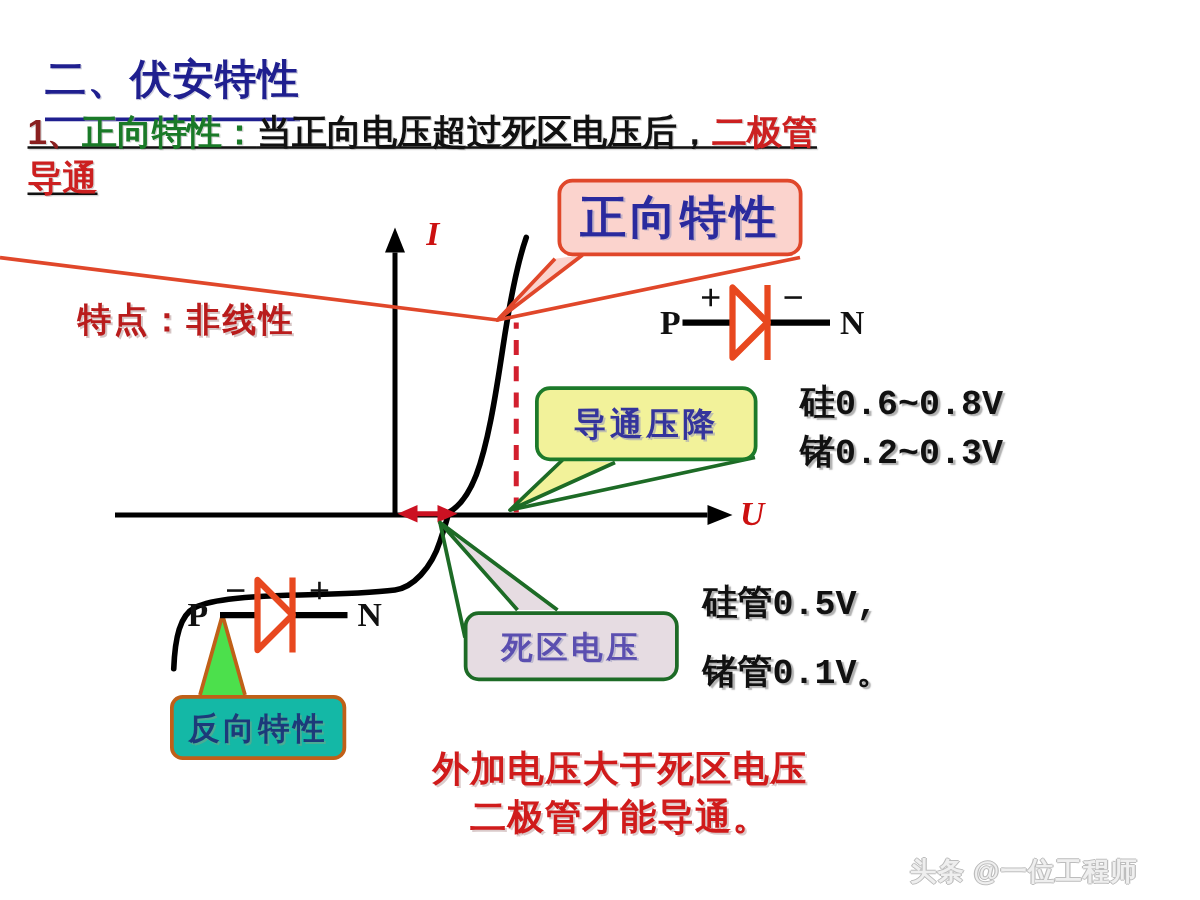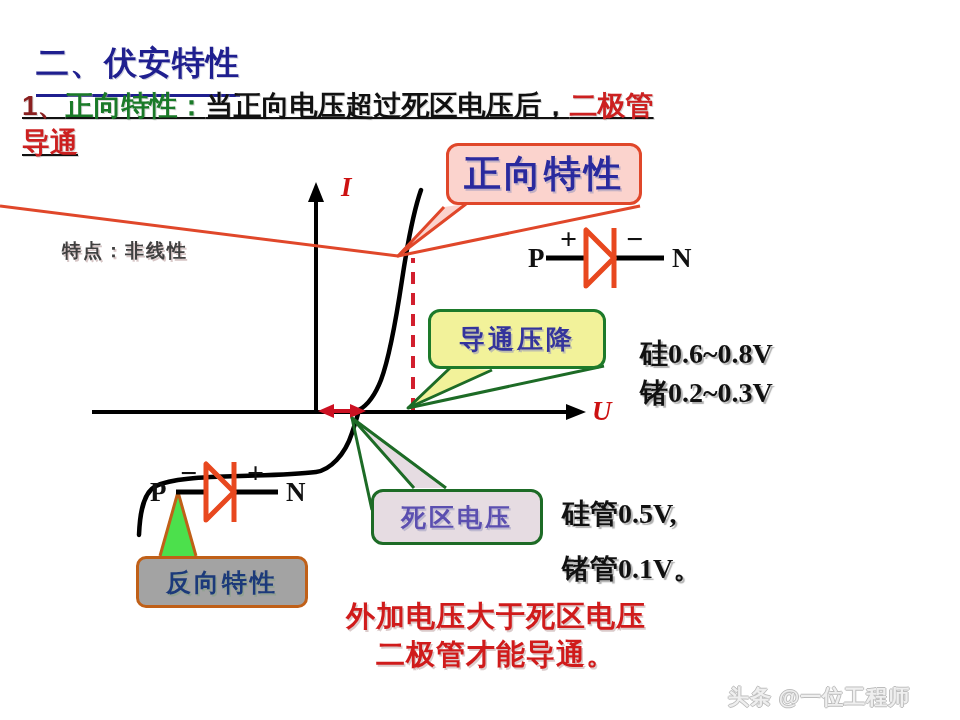--- a/index.html
+++ b/index.html
@@ -43,23 +43,23 @@
     text-decoration: underline;
   }
   .c-maroon { color: #8a2020; }
   .c-green  { color: #1a7a28; }
   .c-red    { color: #cc2020; }
   .c-black  { color: #111111; }
 
   
   #feature {
     left: 62px; top: 238px;
-    font-size: 19px;
-    font-weight: bold;
-    color: #404040;
+    font-size: 27px;
+    font-weight: bold;
+    color: #b91c1c;
     letter-spacing: 2px;
     text-shadow: 1.5px 1.5px 0 rgba(180,150,150,0.55);
   }
 
   
   #graph { left: 0; top: 0; }
 
   
   .callout {
     position: absolute;
@@ -95,37 +95,36 @@
     width: 172px; height: 56px;
     background: #e6dce2;
     border: 3px solid #1d6b26;
     border-radius: 12px;
     color: #5b4fb0;
     font-size: 25px;
     text-shadow: 1.5px 1.5px 0 rgba(150,150,190,0.5);
   }
   #callout-reverse {
     left: 136px; top: 556px;
-    width: 172px; height: 52px;
-    background: #a3a3a3;
+    width: 141px; height: 52px;
+    background: #14b8a6;
     border: 3px solid #c06018;
     border-radius: 10px;
     color: #1c3a7a;
     font-size: 25px;
     text-shadow: 1.5px 1.5px 0 rgba(130,160,130,0.5);
   }
 
   
   .valtext {
-    font-family: Liberation Serif, serif;
+    font-family: Liberation Mono, monospace;
     font-weight: bold;
     color: #111111;
     text-shadow: 2px 2px 1px rgba(150,150,150,0.75);
     white-space: nowrap;
-    margin-top: 29px;
   }
   #val-si-ge { left: 640px; top: 306px; font-size: 28px; line-height: 1.38; }
   #val-tube  { left: 562px; top: 458px; font-size: 28px; line-height: 1.95; }
 
   
   #conclusion {
     left: 0; top: 598px;
     width: 960px;
     text-align: center;
     font-size: 29px;

